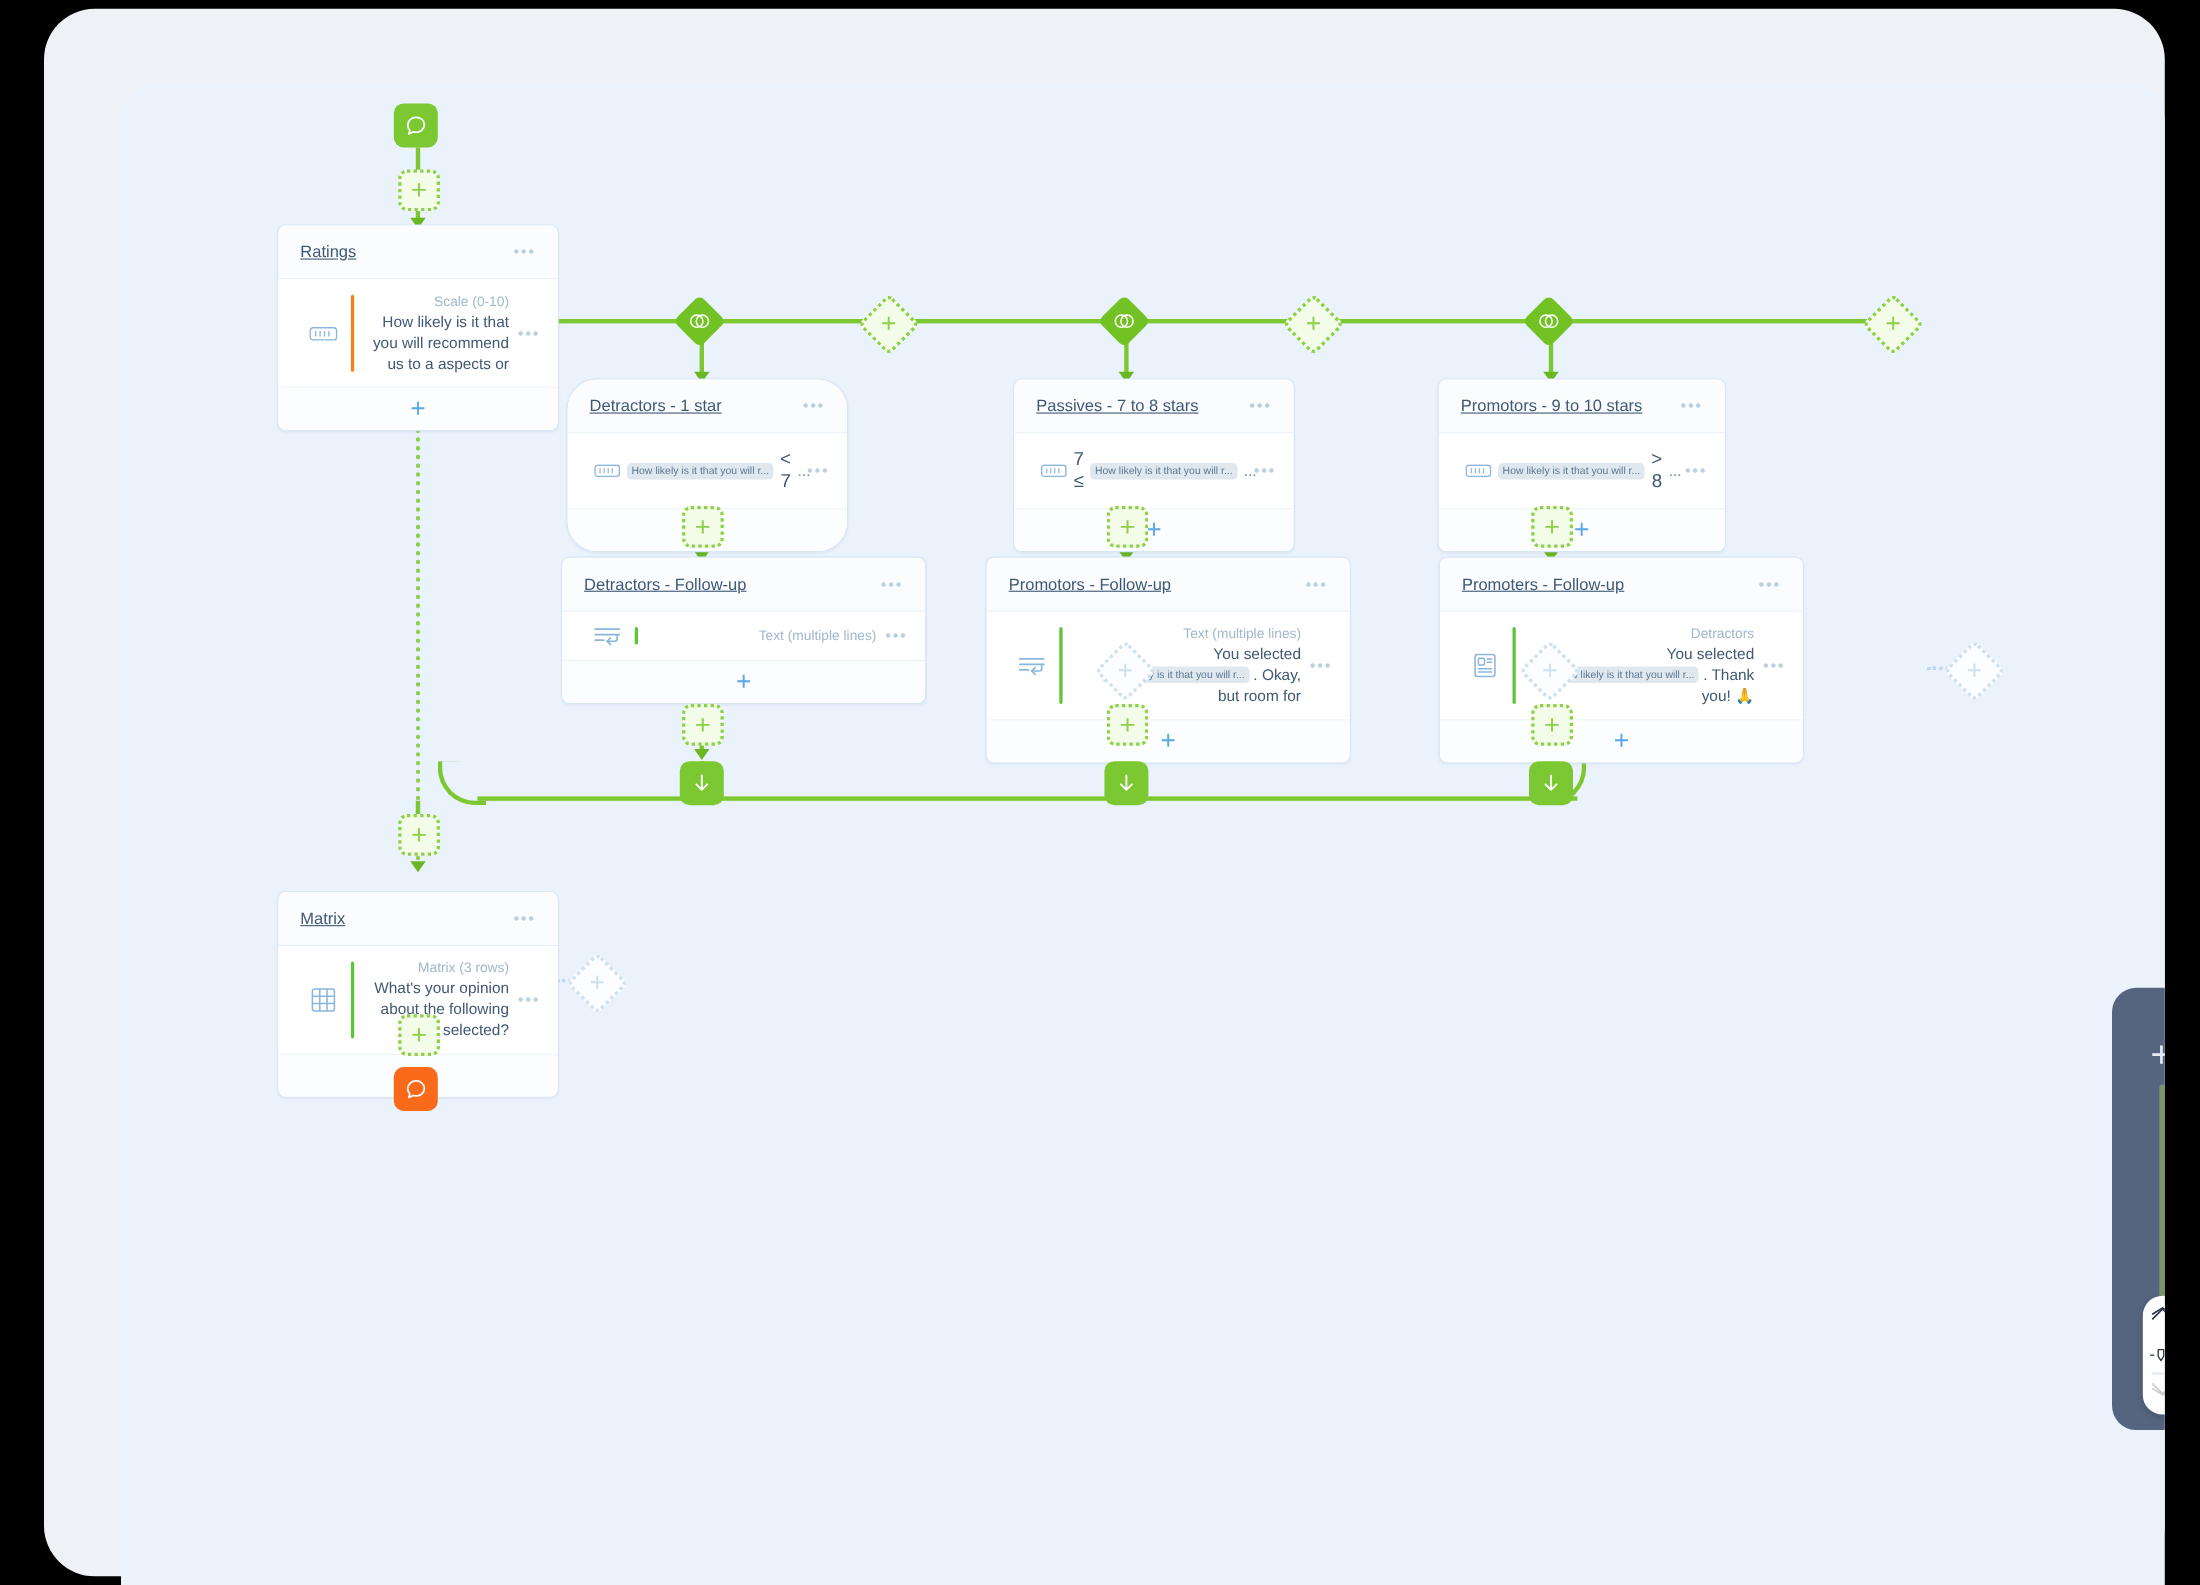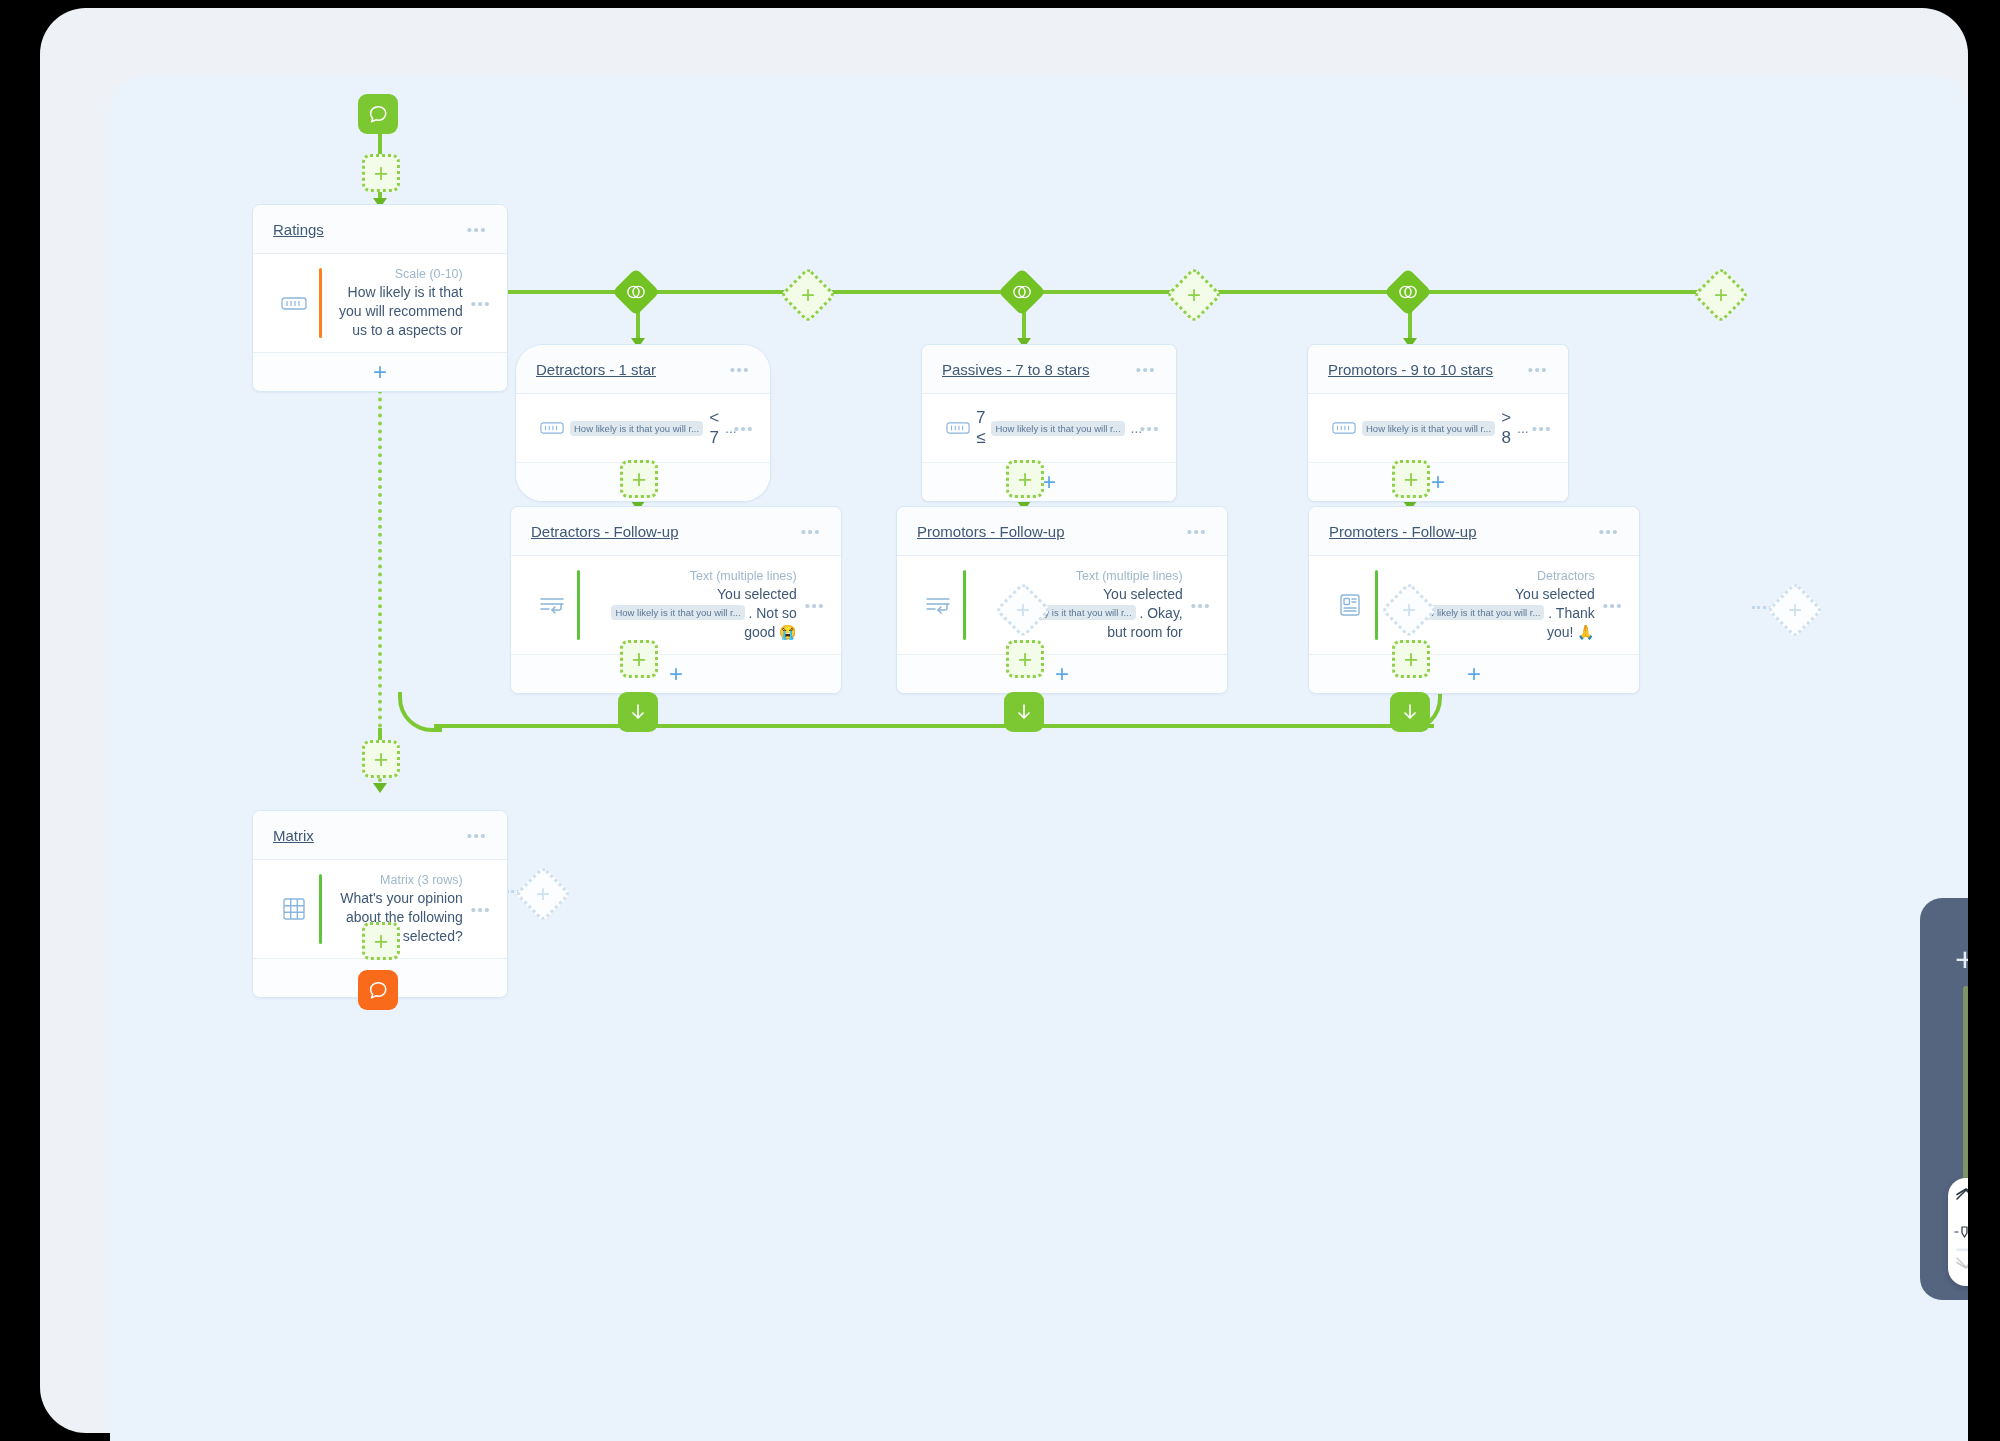--- a/index.html
+++ b/index.html
@@ -274,25 +274,20 @@
       <div class="qicon">
         <svg class="ic" width="26" height="20" viewBox="0 0 26 20" fill="none" stroke="#8ab6dd" stroke-width="1.5" stroke-linecap="round">
           <path d="M2 4h22M2 9h22M2 14h8"></path>
           <path d="M22 9v4a2 2 0 0 1-2 2h-7"></path>
               <path d="M16 12l-3 3 3 3"></path>
         </svg>
       </div>
       <div class="bar green"></div>
       <div class="qtext">
         <div class="qtype">Text (multiple lines)</div>
-        <div class="qbody">
-          <span>You selected</span>
-          <span class="pill">How likely is it that you will r...</span>
-          <span>. Not so good 😭</span>
-        </div>
       </div>
       <div class="dots" style="margin-left:8px;">•••</div>
     </div>
     <div class="card-foot">+</div>
   </div>
 
   <div class="card" style="left:786px;top:430px;width:330px;">
     <div class="card-head">
       <div class="card-title">Promotors - Follow-up</div>
       <div class="dots">•••</div>

